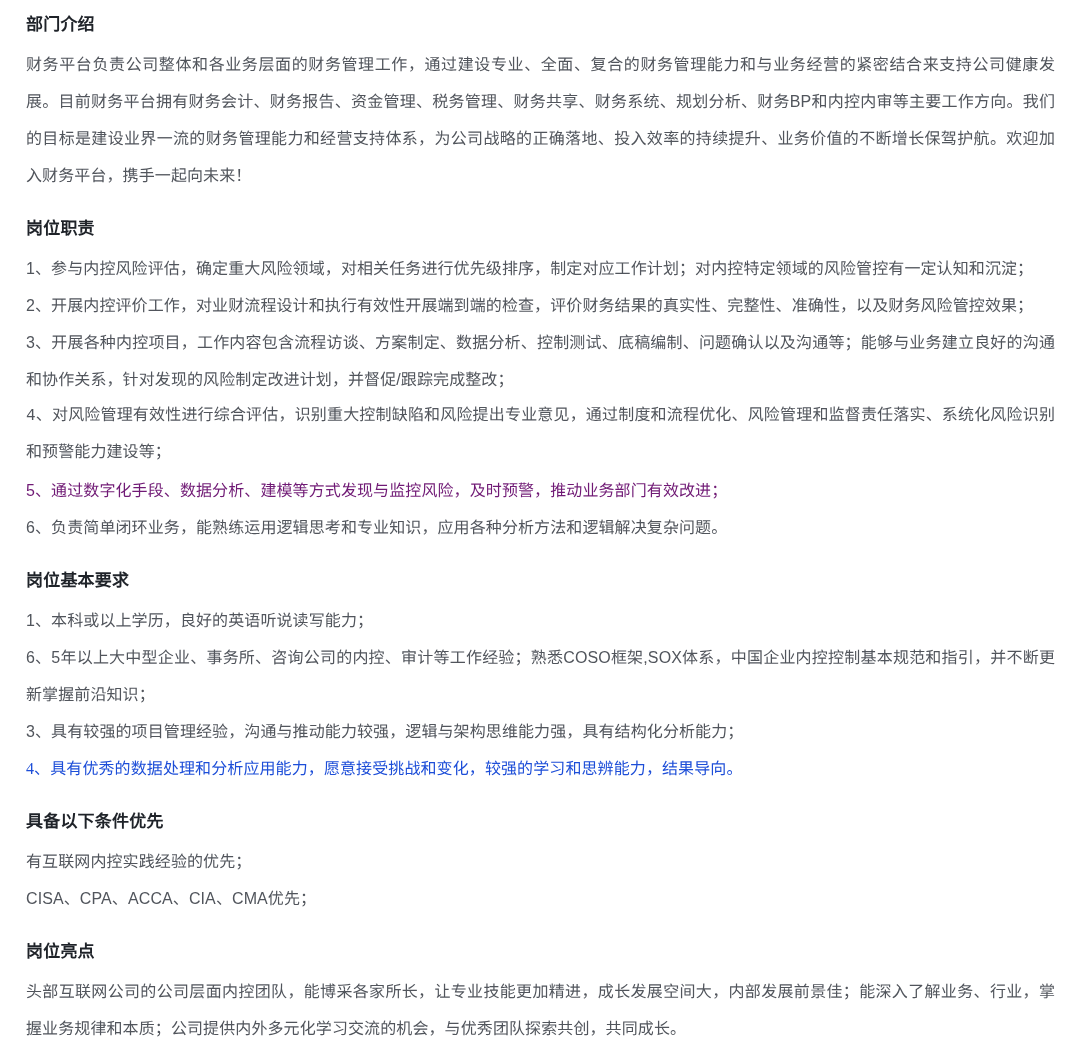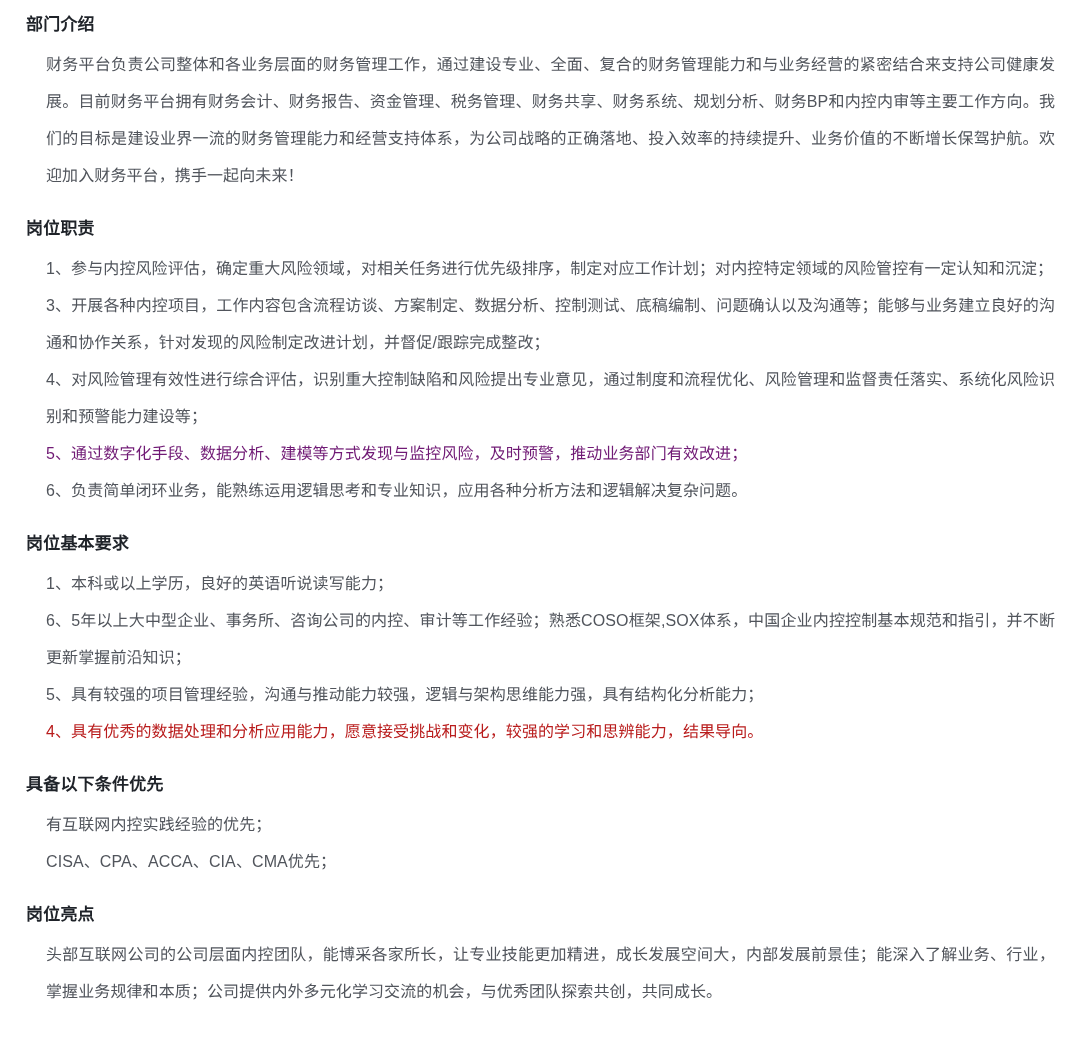--- a/index.html
+++ b/index.html
@@ -43,49 +43,49 @@
     text-justify: inter-ideograph;
     letter-spacing: 0.1px;
     max-width: 1029px;
   }
   p.para + p.para {
     margin-top: 0px;
   }
   
   .list p.para {
     margin-bottom: 0px;
-    margin-left: 20px;
   }
   .list p.para + p.para {
     margin-top: 0px;
   }
 </style>
 </head>
 <body style="background: rgb(255, 255, 255);">
 
 <div class="page">
   <div id="sections-root">
       <section class="section list">
         <h2 class="section-title" style="color: rgb(31, 35, 41);">部门介绍</h2>
         <p class="para" style="color: rgb(81, 85, 92);">财务平台负责公司整体和各业务层面的财务管理工作，通过建设专业、全面、复合的财务管理能力和与业务经营的紧密结合来支持公司健康发展。目前财务平台拥有财务会计、财务报告、资金管理、税务管理、财务共享、财务系统、规划分析、财务BP和内控内审等主要工作方向。我们的目标是建设业界一流的财务管理能力和经营支持体系，为公司战略的正确落地、投入效率的持续提升、业务价值的不断增长保驾护航。欢迎加入财务平台，携手一起向未来！</p>
       </section>
       <section class="section list">
         <h2 class="section-title" style="color: rgb(31, 35, 41);">岗位职责</h2>
         <p class="para" style="color: rgb(81, 85, 92);">1、参与内控风险评估，确定重大风险领域，对相关任务进行优先级排序，制定对应工作计划；对内控特定领域的风险管控有一定认知和沉淀；</p>
+        <p class="para" style="color: rgb(81, 85, 92);">2、开展内控评价工作，对业财流程设计和执行有效性开展端到端的检查，评价财务结果的真实性、完整性、准确性，以及财务风险管控效果；</p>
         <p class="para" style="color: rgb(81, 85, 92);">3、开展各种内控项目，工作内容包含流程访谈、方案制定、数据分析、控制测试、底稿编制、问题确认以及沟通等；能够与业务建立良好的沟通和协作关系，针对发现的风险制定改进计划，并督促/跟踪完成整改；</p>
-        <p class="para" style="color: rgb(81, 85, 92);">4、对风险管理有效性进行综合评估，识别重大控制缺陷和风险提出专业意见，通过制度和流程优化、风险管理和监督责任落实、系统化风险识别和预警能力建设等；</p>
+        <p class="para" style="color: rgb(81, 85, 92); font-family: Liberation Mono, monospace;">4、对风险管理有效性进行综合评估，识别重大控制缺陷和风险提出专业意见，通过制度和流程优化、风险管理和监督责任落实、系统化风险识别和预警能力建设等；</p>
         <p class="para" style="color: #701a75;">5、通过数字化手段、数据分析、建模等方式发现与监控风险，及时预警，推动业务部门有效改进；</p>
         <p class="para" style="color: rgb(81, 85, 92);">6、负责简单闭环业务，能熟练运用逻辑思考和专业知识，应用各种分析方法和逻辑解决复杂问题。</p>
       </section>
       <section class="section list">
         <h2 class="section-title" style="color: rgb(31, 35, 41);">岗位基本要求</h2>
         <p class="para" style="color: rgb(81, 85, 92);">1、本科或以上学历，良好的英语听说读写能力；</p>
         <p class="para" style="color: rgb(81, 85, 92);">6、5年以上大中型企业、事务所、咨询公司的内控、审计等工作经验；熟悉COSO框架,SOX体系，中国企业内控控制基本规范和指引，并不断更新掌握前沿知识；</p>
-        <p class="para" style="color: rgb(81, 85, 92);">5、具有较强的项目管理经验，沟通与推动能力较强，逻辑与架构思维能力强，具有结构化分析能力；</p>
-        <p class="para" style="color: #b91c1c;">4、具有优秀的数据处理和分析应用能力，愿意接受挑战和变化，较强的学习和思辨能力，结果导向。</p>
+        <p class="para" style="color: rgb(81, 85, 92);">3、具有较强的项目管理经验，沟通与推动能力较强，逻辑与架构思维能力强，具有结构化分析能力；</p>
+        <p class="para" style="color: #1d4ed8; font-family: Liberation Serif, serif;">4、具有优秀的数据处理和分析应用能力，愿意接受挑战和变化，较强的学习和思辨能力，结果导向。</p>
       </section>
       <section class="section list">
         <h2 class="section-title" style="color: rgb(31, 35, 41);">具备以下条件优先</h2>
         <p class="para" style="color: rgb(81, 85, 92);">有互联网内控实践经验的优先；</p>
         <p class="para" style="color: rgb(81, 85, 92);">CISA、CPA、ACCA、CIA、CMA优先；</p>
       </section>
       <section class="section list">
         <h2 class="section-title" style="color: rgb(31, 35, 41); font-family: Liberation Serif, serif;">岗位亮点</h2>
         <p class="para" style="color: rgb(81, 85, 92);">头部互联网公司的公司层面内控团队，能博采各家所长，让专业技能更加精进，成长发展空间大，内部发展前景佳；能深入了解业务、行业，掌握业务规律和本质；公司提供内外多元化学习交流的机会，与优秀团队探索共创，共同成长。</p>
       </section>

